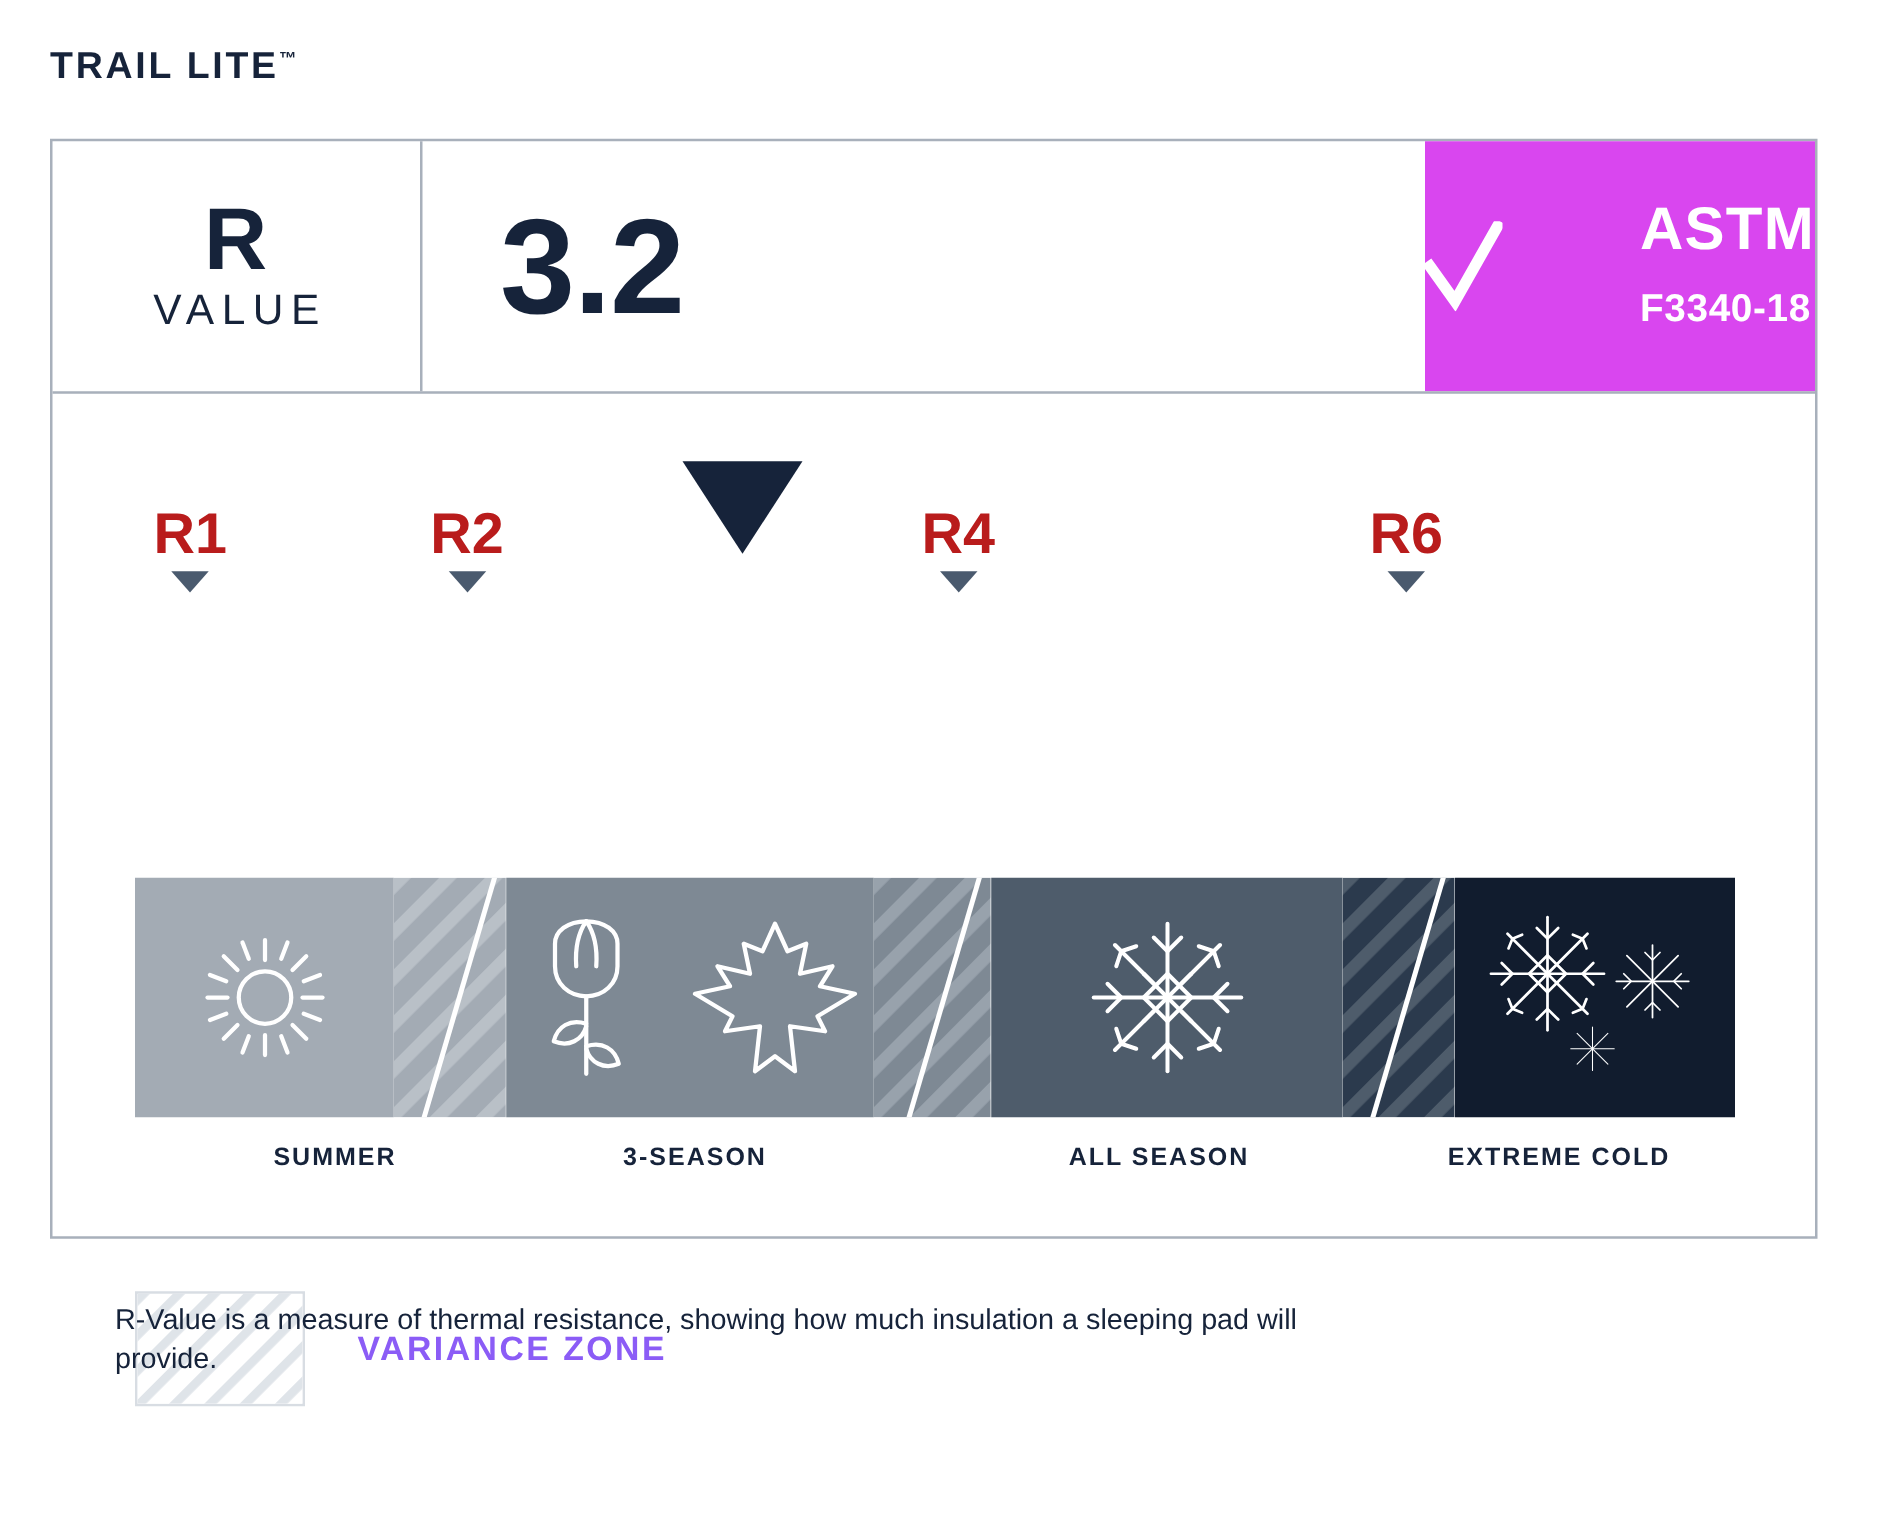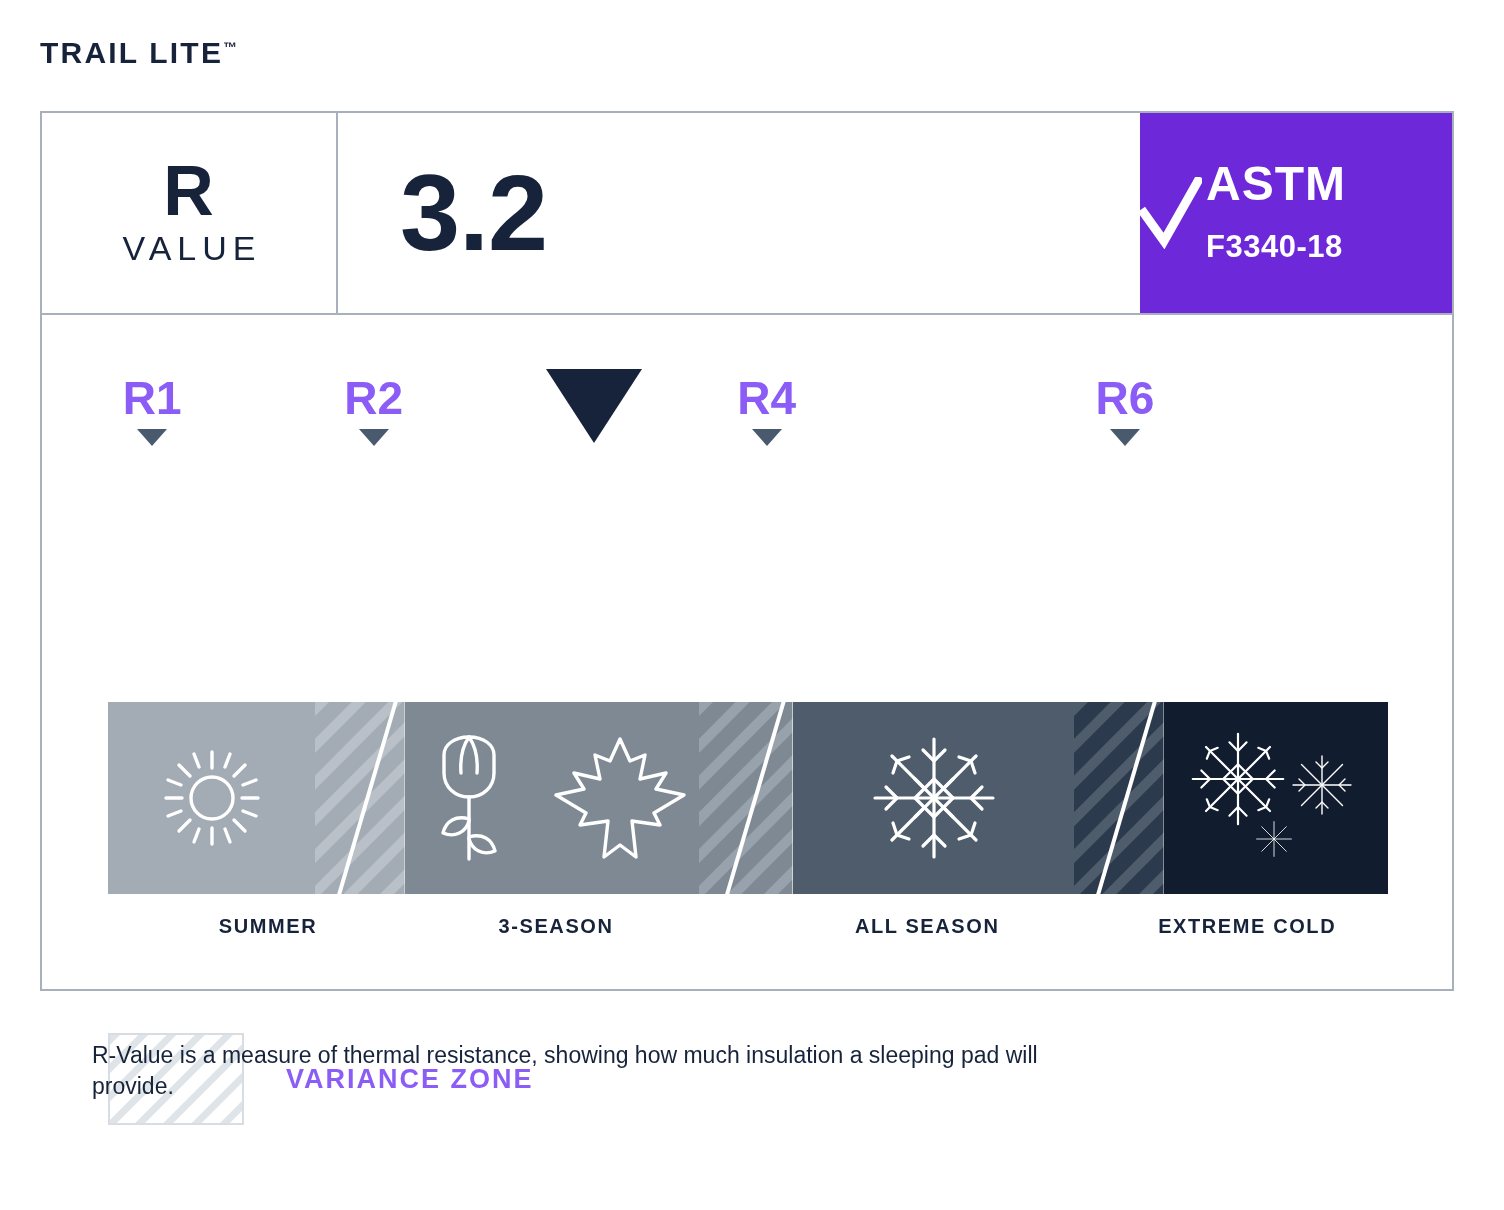--- a/index.html
+++ b/index.html
@@ -94,25 +94,25 @@
   .value-num {
     font-size: 108px;
     font-weight: bold;
     color: #16233a;
     line-height: 1;
     letter-spacing: -1px;
   }
   .astm-box {
     width: 312px;
     height: 100%;
-    background: #6d28d9;
+    background: #d946ef;
     color: #ffffff;
     display: flex;
     align-items: center;
-    justify-content: flex-start;
+    justify-content: space-between;
     box-sizing: border-box;
   }
   .astm-check {
     width: 62px;
     height: 72px;
     margin-right: 4px;
     flex: none;
   }
   .astm-text {
     display: flex;
@@ -154,22 +154,23 @@
   .tick {
     position: absolute;
     top: 0;
     display: flex;
     flex-direction: column;
     align-items: center;
   }
   .tick-label {
     font-size: 46px;
     font-weight: bold;
-    color: #8b5cf6;
+    color: #b91c1c;
     line-height: 1;
+    margin-top: 28px;
   }
   .tick-arrow {
     width: 0; height: 0;
     border-left: 15px solid transparent;
     border-right: 15px solid transparent;
     border-top: 17px solid #4a5a6e;
     margin-top: 8px;
   }
   .pointer {
     position: absolute;

